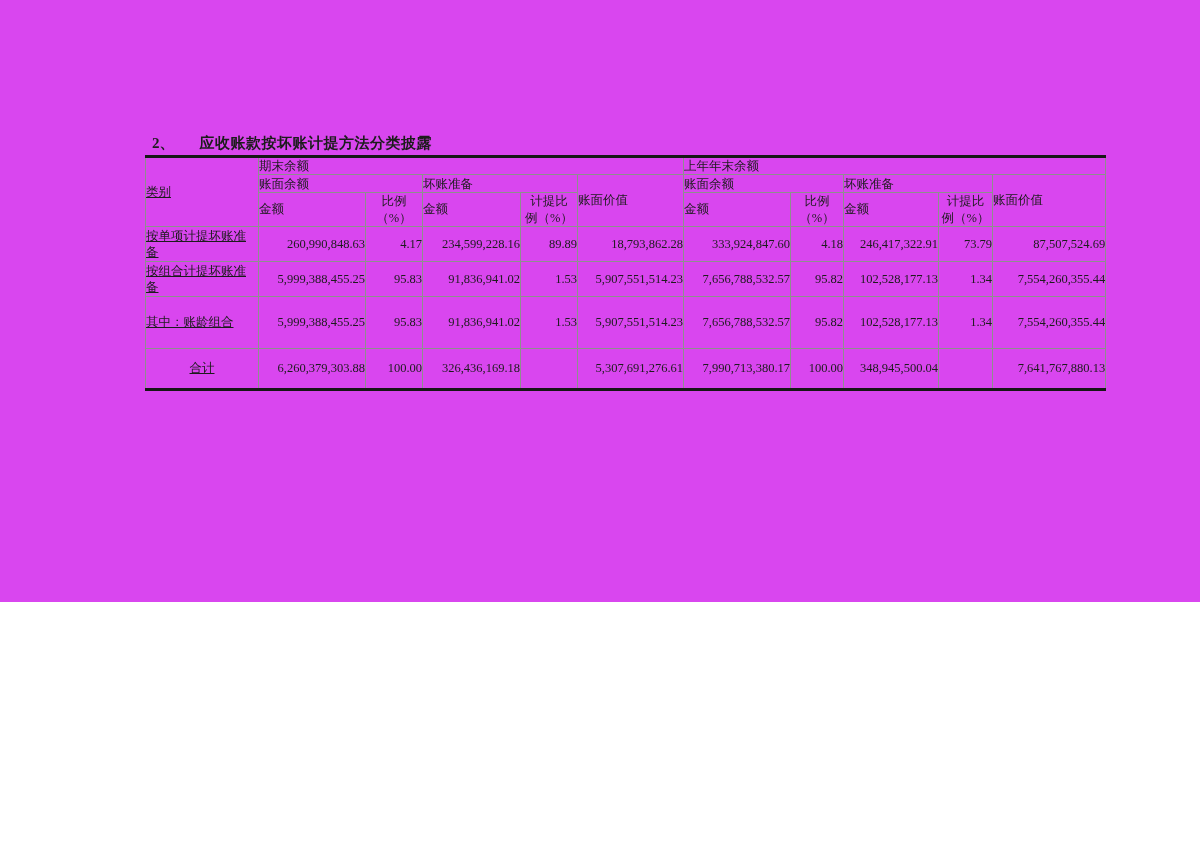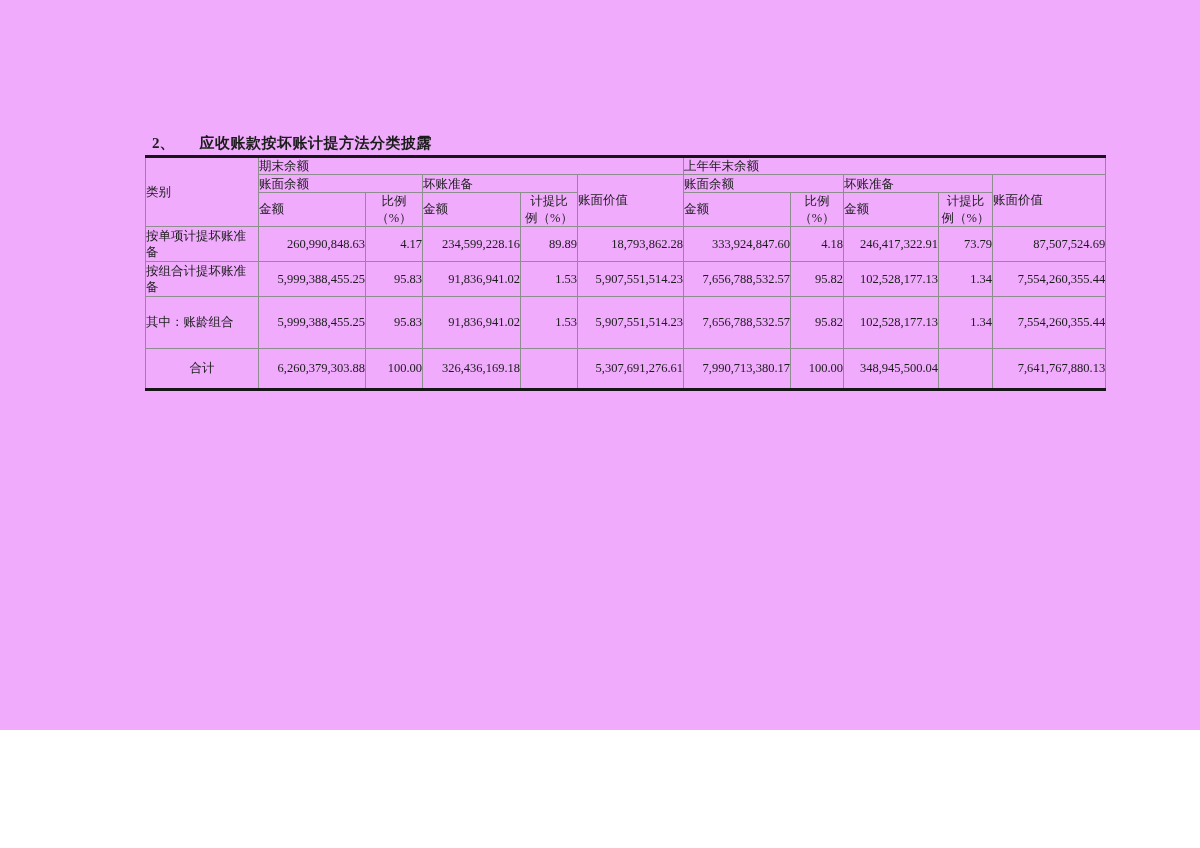--- a/index.html
+++ b/index.html
@@ -5,22 +5,22 @@
   html, body {
     margin: 0;
     padding: 0;
     background: #ffffff;
     font-family: "Liberation Serif", "DejaVu Serif", serif;
     color: #1c1c1c;
   }
   .page {
     position: relative;
     width: 1200px;
-    height: 730px;
-    background: #f0abfc;
+    height: 602px;
+    background: #d946ef;
     overflow: hidden;
   }
   .content {
     position: absolute;
     left: 145px;
     top: 134px;
     width: 960px;
   }
   .section-heading {
     height: 21px;
@@ -47,21 +47,21 @@
     font-size: 12.5px;
   }
   table.fin-table td {
     border: 1px solid #8e8e8e;
     vertical-align: middle;
     padding: 0;
     overflow: hidden;
     line-height: 1.3;
   }
   
-  td.edge-l { border-left: 0 none; }
+  td.edge-l { border-left: 0 none; text-decoration: underline; }
   td.edge-r { border-right: 0 none; }
   tr.h1 { height: 18px; }
   tr.h2 { height: 18px; }
   tr.h3 { height: 32px; }
   tr.r1 { height: 35px; margin-top: 48px; }
   tr.r2 { height: 35px; }
   tr.r3 { height: 52px; }
   tr.r4 { height: 41px; }
   td.hdr {
     text-align: left;

